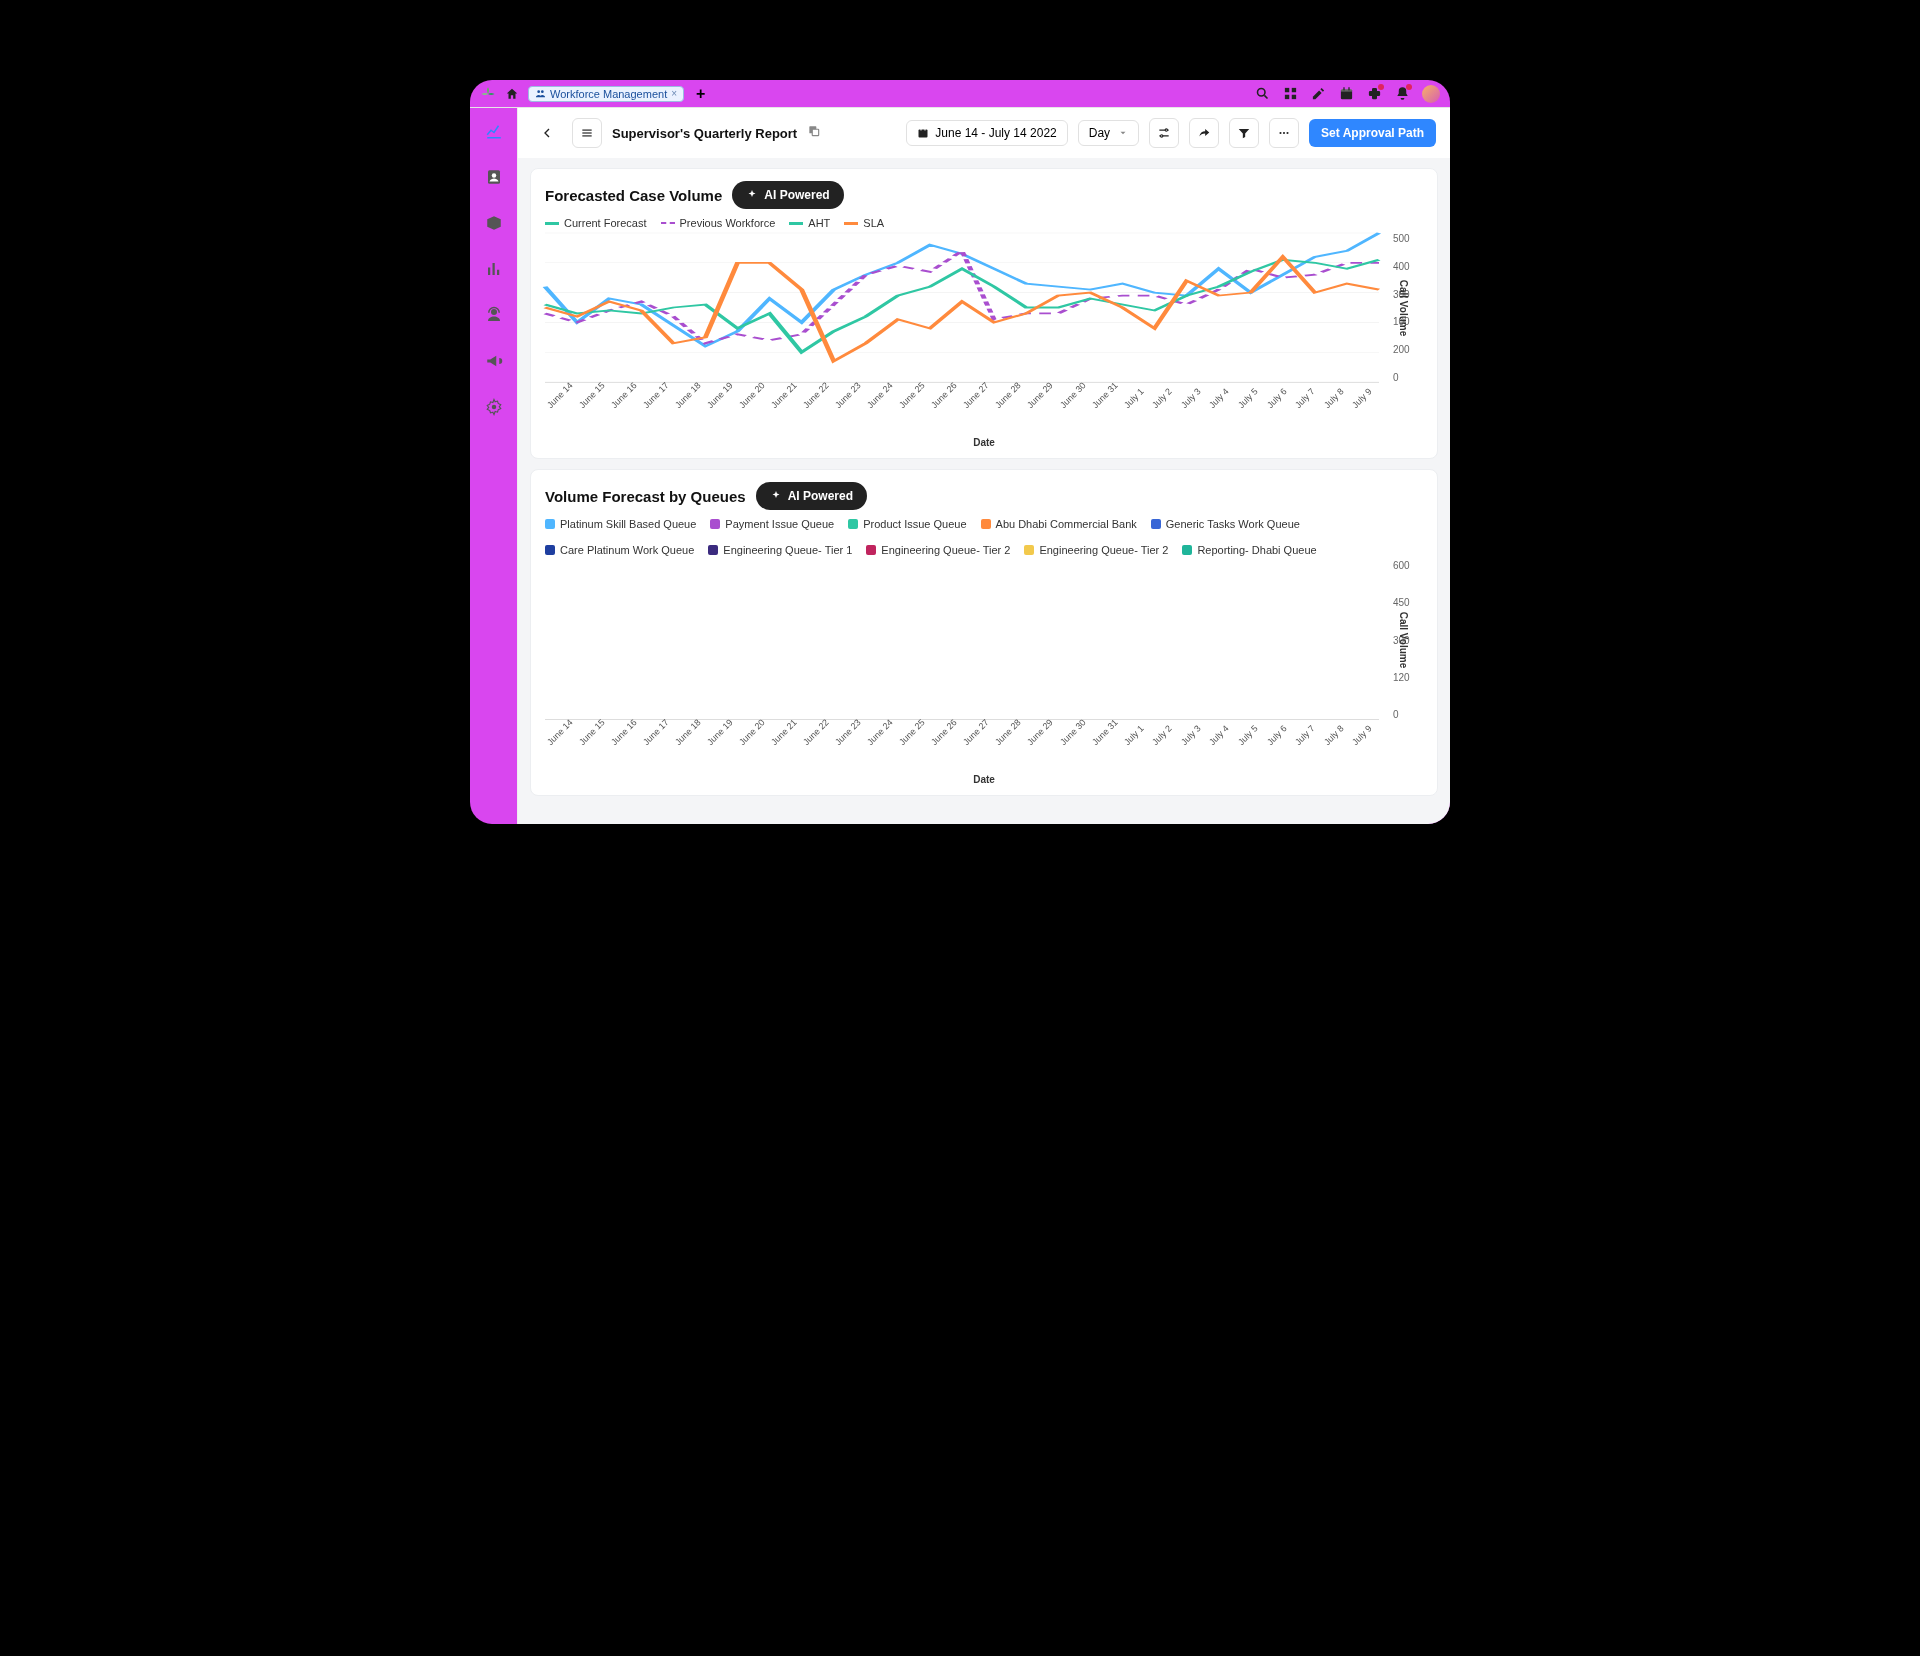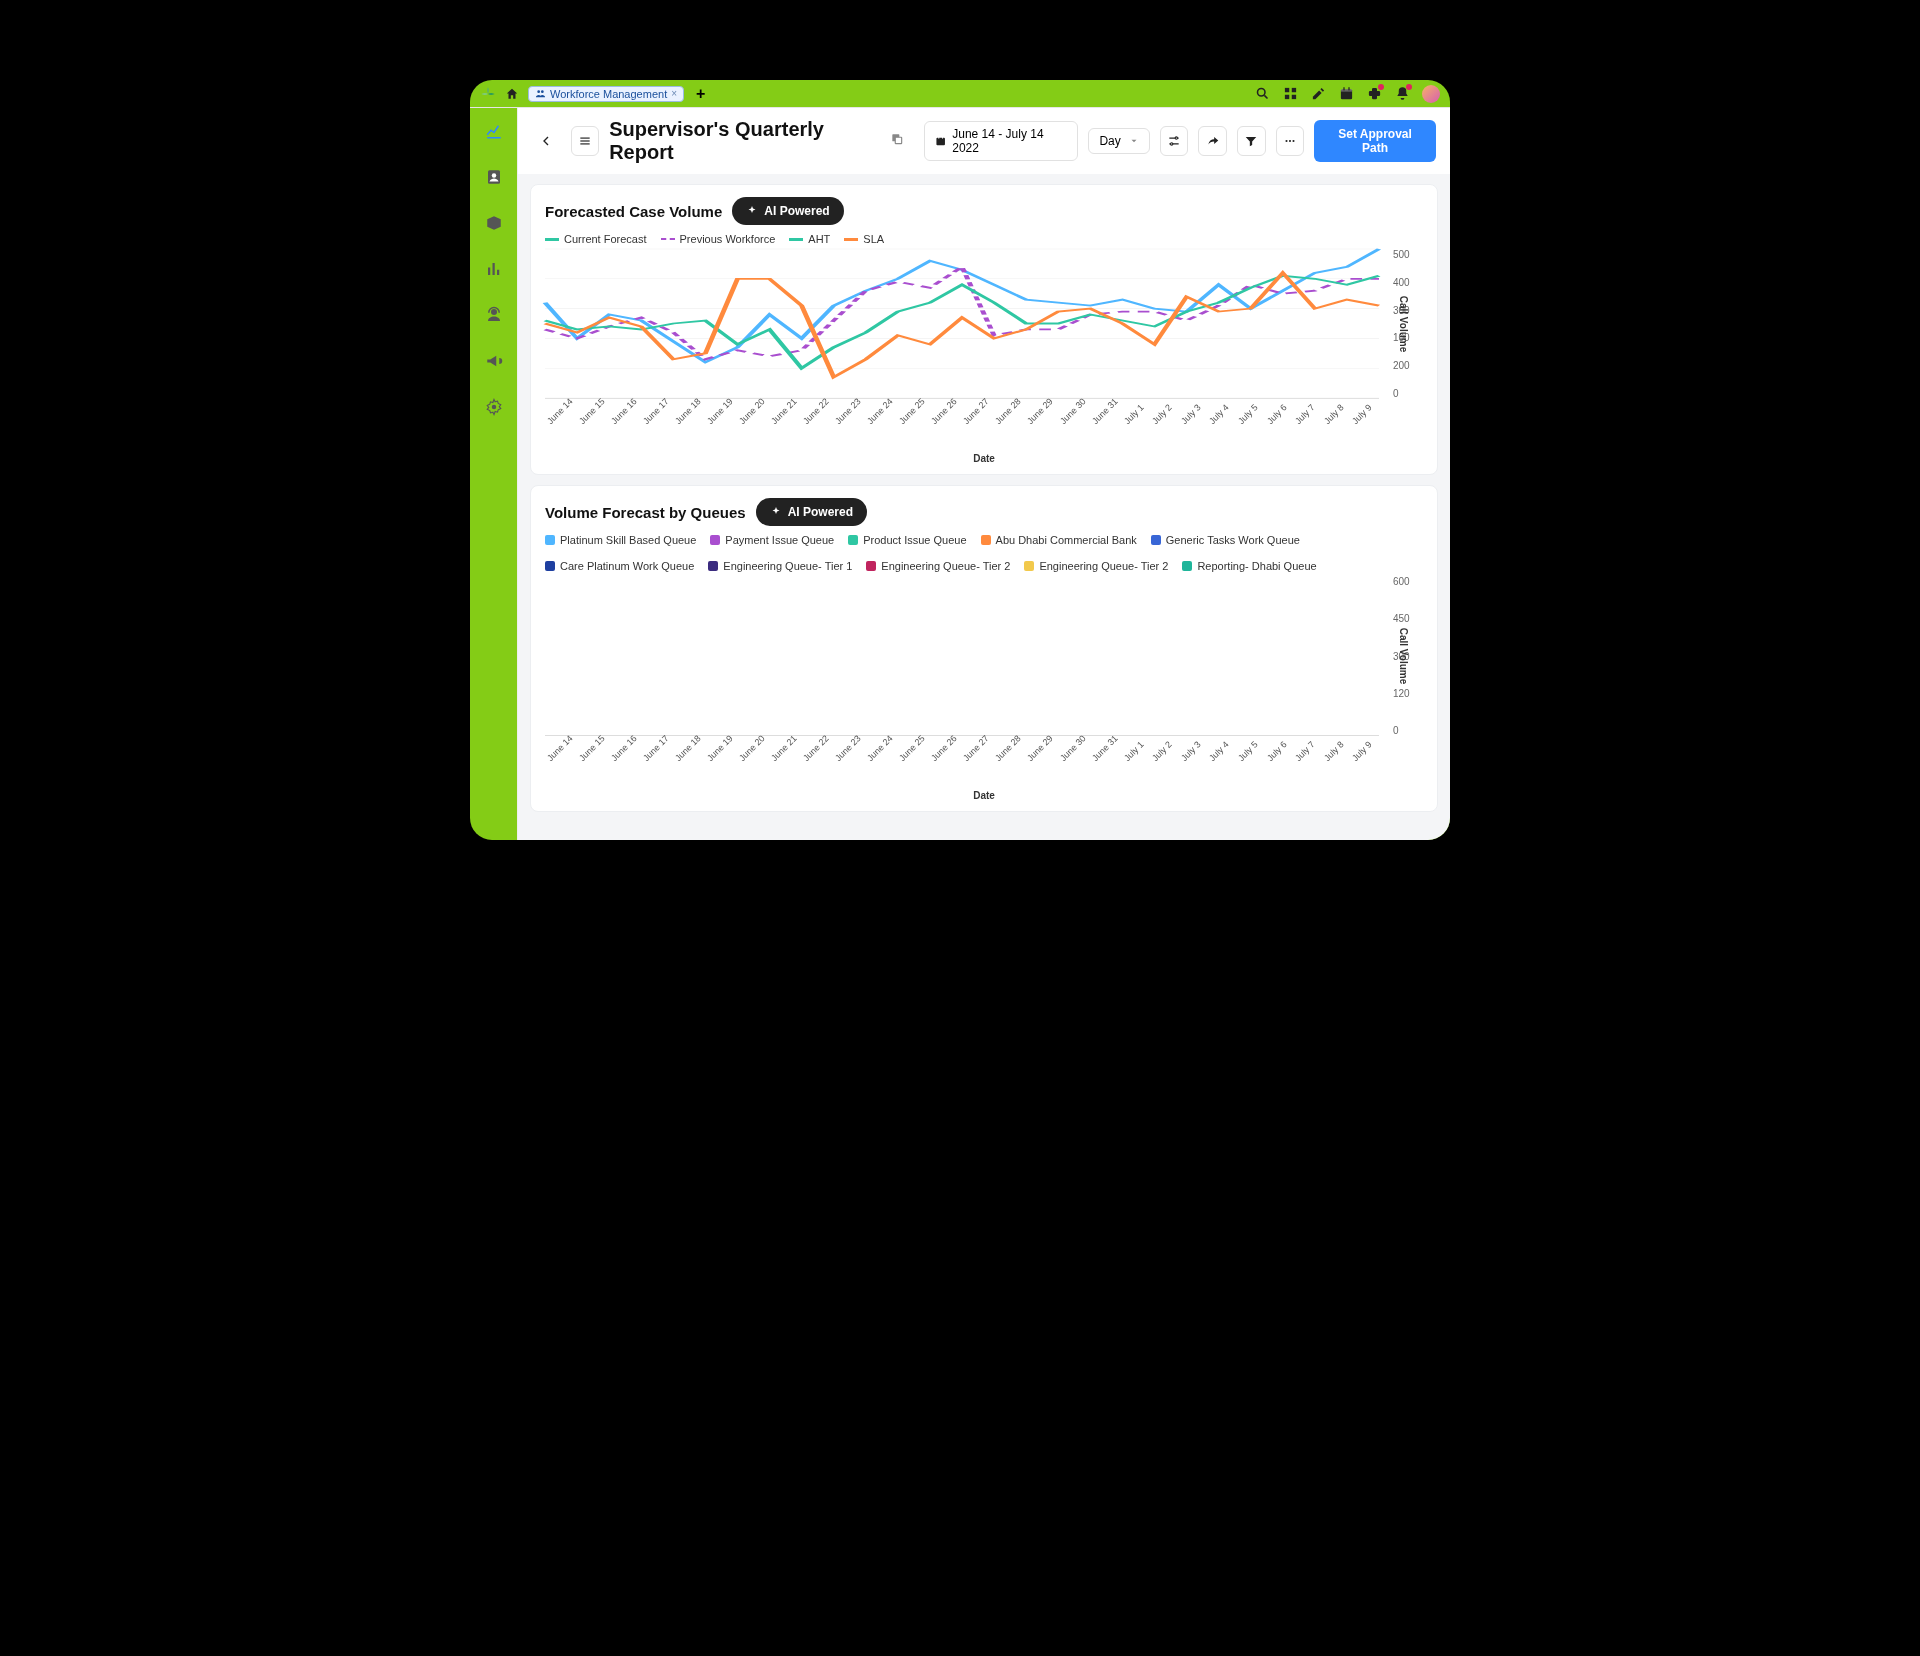--- a/index.html
+++ b/index.html
@@ -4,21 +4,21 @@
 <style>
 * { box-sizing: border-box; margin: 0; padding: 0; }
 body {
   font-family: -apple-system, BlinkMacSystemFont, "Segoe UI", Arial, sans-serif;
   background: #000;
   min-height: 1656px;
 }
 .device-frame {
   width: 980px;
   margin: 80px auto;
-  background: #84cc16;
+  background: #d946ef;
   border-radius: 22px;
   overflow: hidden;
   box-shadow: 0 30px 120px rgba(0,0,0,.7);
 }
 .topbar {
   display: flex;
   align-items: center;
   height: 28px;
   padding: 0 10px;
   border-bottom: 1px solid #e6e6e6;
@@ -63,21 +63,21 @@
 .main { flex:1; background:#f4f5f7; padding:0 0 18px 0; }
 .page-header {
   display:flex; align-items:center; gap:10px;
   padding: 10px 14px; background:#fff;
 }
 .btn-icon {
   width:30px;height:30px;border:1px solid #e1e1e1;border-radius:6px;
   display:inline-flex;align-items:center;justify-content:center;cursor:pointer;background:#fff;
   color:#333;
 }
-.page-title { font-size:20px; font-weight:700; color:#111; }
+.page-title { font-size:13px; font-weight:700; color:#111; }
 .page-header-spacer{flex:1;}
 .date-pill {
   border:1px solid #e1e1e1;border-radius:6px;padding:5px 10px;font-size:12px;
   display:inline-flex;align-items:center;gap:6px;cursor:pointer;background:#fff;
 }
 .select-pill {
   border:1px solid #e1e1e1;border-radius:6px;padding:5px 10px;font-size:12px;
   display:inline-flex;align-items:center;gap:8px;cursor:pointer;background:#fff;
 }
 .primary-btn {

